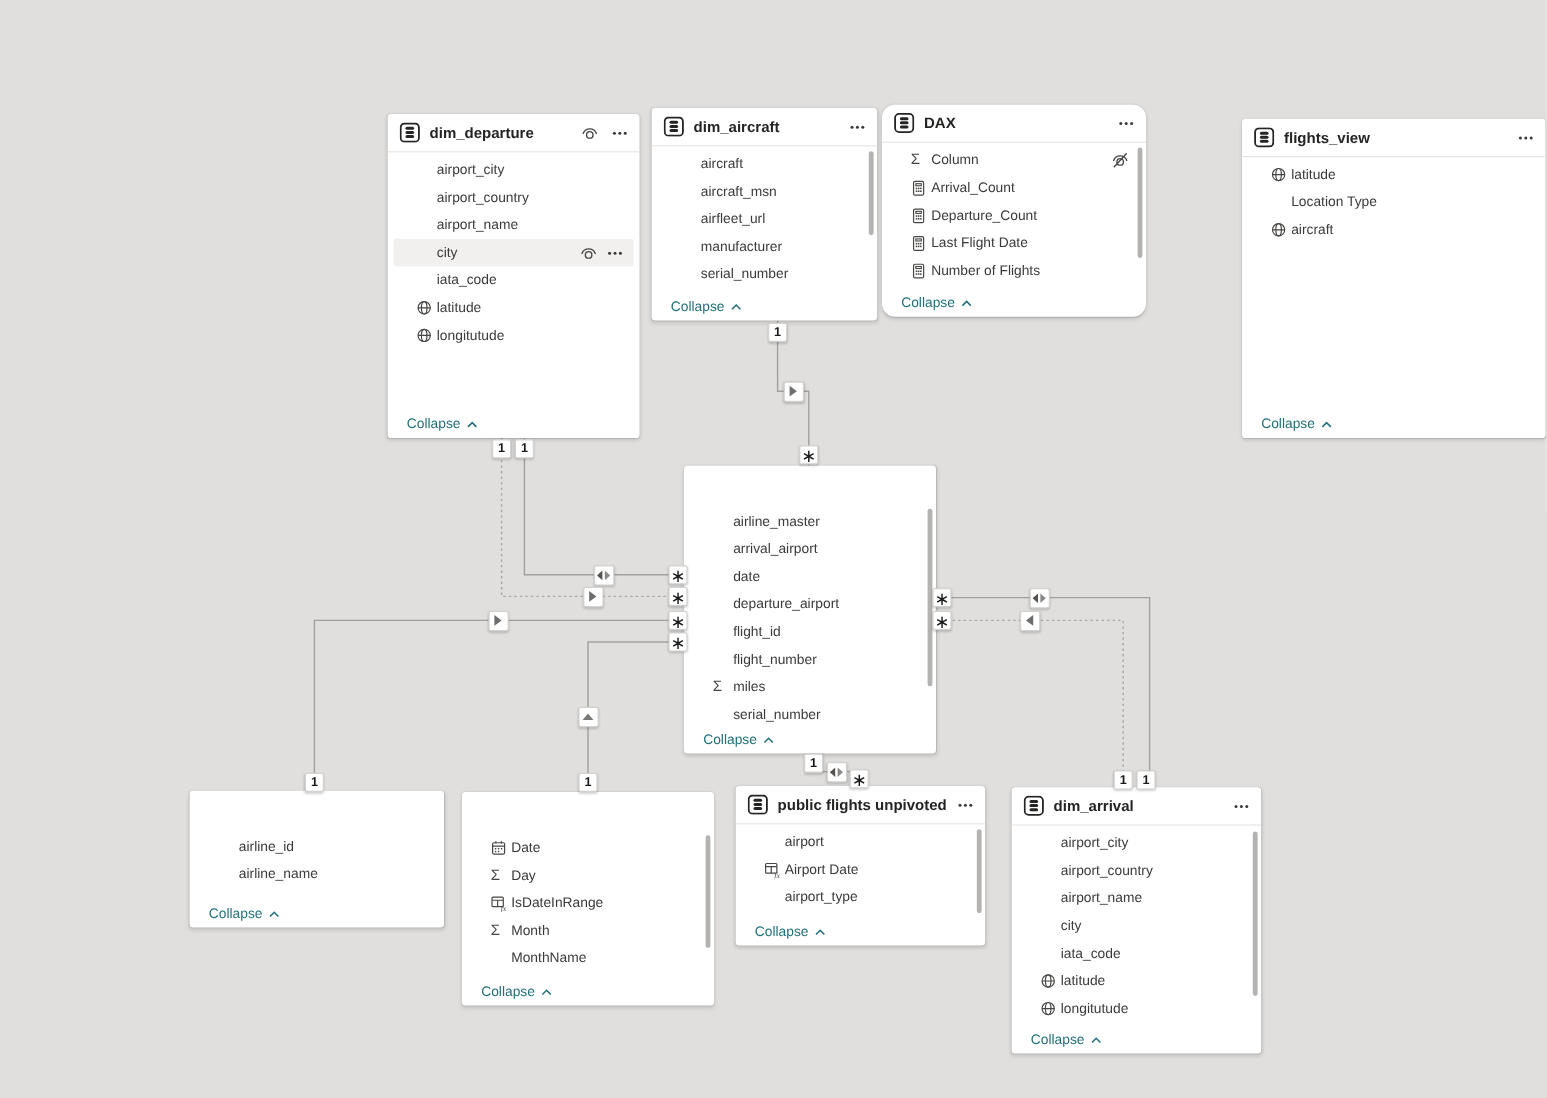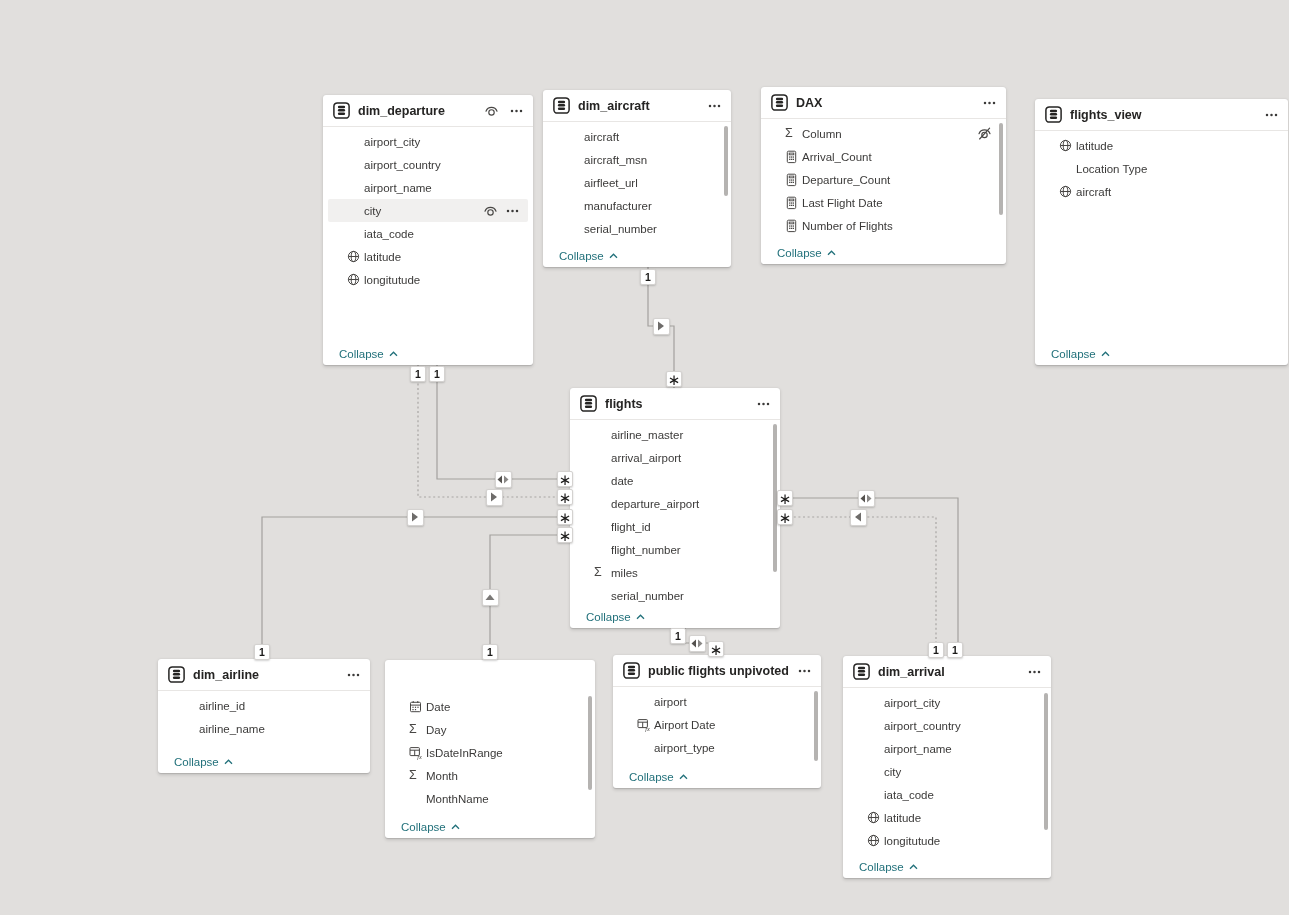--- a/index.html
+++ b/index.html
@@ -204,21 +204,21 @@
         <div class="collapse-link">
           <span class="collapse-label">Collapse</span>
           <span class="icon-btn">
             <svg width="9" height="6" viewBox="0 0 9 6">
               <path d="M1 4.7 L4.5 1.2 L8 4.7" fill="none" stroke="#21707a" stroke-width="1.3"></path>
             </svg>
           </span>
         </div>
         <div class="scroll-thumb" style="top: 36px; height: 70px;"></div>
       </div>
-      <div class="card" style="left: 761px; top: 87px; width: 245px; height: 177px;">
+      <div class="card" style="left: 735px; top: 87px; width: 220px; height: 177px; border-radius: 11px;">
         <div class="card-header">
           <span class="tbl-icon">
             <svg width="17" height="17" viewBox="0 0 17 17">
               <rect x="0.9" y="0.9" width="15.2" height="15.2" rx="3.4" fill="none" stroke="#252423" stroke-width="1.5"></rect>
               <g fill="#252423">
                 <rect x="4.9" y="3.7" width="7.2" height="2.5" rx="1.25"></rect>
                 <rect x="4.9" y="7.1" width="7.2" height="2.5" rx="1.25"></rect>
                 <rect x="4.9" y="10.5" width="7.2" height="2.5" rx="1.25"></rect>
               </g>
             </svg>
@@ -384,44 +384,20 @@
         <div class="collapse-link">
           <span class="collapse-label">Collapse</span>
           <span class="icon-btn">
             <svg width="9" height="6" viewBox="0 0 9 6">
               <path d="M1 4.7 L4.5 1.2 L8 4.7" fill="none" stroke="#21707a" stroke-width="1.3"></path>
             </svg>
           </span>
         </div>
       </div>
       <div class="card" style="left: 570px; top: 388px; width: 210px; height: 240px;">
-        <div class="card-header">
-          <span class="tbl-icon">
-            <svg width="17" height="17" viewBox="0 0 17 17">
-              <rect x="0.9" y="0.9" width="15.2" height="15.2" rx="3.4" fill="none" stroke="#252423" stroke-width="1.5"></rect>
-              <g fill="#252423">
-                <rect x="4.9" y="3.7" width="7.2" height="2.5" rx="1.25"></rect>
-                <rect x="4.9" y="7.1" width="7.2" height="2.5" rx="1.25"></rect>
-                <rect x="4.9" y="10.5" width="7.2" height="2.5" rx="1.25"></rect>
-              </g>
-            </svg>
-          </span>
-          <span class="card-title">flights</span>
-          <div class="header-icons">
-            <span class="icon-btn">
-              <svg width="13" height="4" viewBox="0 0 13 4">
-                <g fill="#3b3a39">
-                  <circle cx="2" cy="2" r="1.25"></circle>
-                  <circle cx="6.5" cy="2" r="1.25"></circle>
-                  <circle cx="11" cy="2" r="1.25"></circle>
-                </g>
-              </svg>
-            </span>
-          </div>
-        </div>
         <div class="fields">
           <div class="field-row">
             <span class="field-label">airline_master</span>
           </div>
           <div class="field-row">
             <span class="field-label">arrival_airport</span>
           </div>
           <div class="field-row">
             <span class="field-label">date</span>
           </div>
@@ -448,44 +424,20 @@
           <span class="collapse-label">Collapse</span>
           <span class="icon-btn">
             <svg width="9" height="6" viewBox="0 0 9 6">
               <path d="M1 4.7 L4.5 1.2 L8 4.7" fill="none" stroke="#21707a" stroke-width="1.3"></path>
             </svg>
           </span>
         </div>
         <div class="scroll-thumb" style="top: 36px; height: 148px;"></div>
       </div>
       <div class="card" style="left: 158px; top: 659px; width: 212px; height: 114px;">
-        <div class="card-header">
-          <span class="tbl-icon">
-            <svg width="17" height="17" viewBox="0 0 17 17">
-              <rect x="0.9" y="0.9" width="15.2" height="15.2" rx="3.4" fill="none" stroke="#252423" stroke-width="1.5"></rect>
-              <g fill="#252423">
-                <rect x="4.9" y="3.7" width="7.2" height="2.5" rx="1.25"></rect>
-                <rect x="4.9" y="7.1" width="7.2" height="2.5" rx="1.25"></rect>
-                <rect x="4.9" y="10.5" width="7.2" height="2.5" rx="1.25"></rect>
-              </g>
-            </svg>
-          </span>
-          <span class="card-title">dim_airline</span>
-          <div class="header-icons">
-            <span class="icon-btn">
-              <svg width="13" height="4" viewBox="0 0 13 4">
-                <g fill="#3b3a39">
-                  <circle cx="2" cy="2" r="1.25"></circle>
-                  <circle cx="6.5" cy="2" r="1.25"></circle>
-                  <circle cx="11" cy="2" r="1.25"></circle>
-                </g>
-              </svg>
-            </span>
-          </div>
-        </div>
         <div class="fields">
           <div class="field-row">
             <span class="field-label">airline_id</span>
           </div>
           <div class="field-row">
             <span class="field-label">airline_name</span>
           </div>
         </div>
         <div class="collapse-link">
           <span class="collapse-label">Collapse</span>

